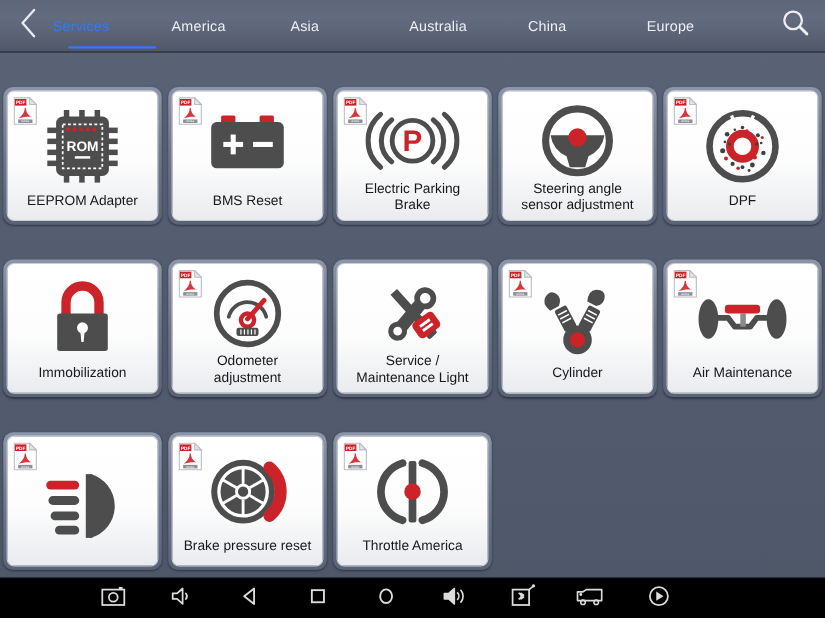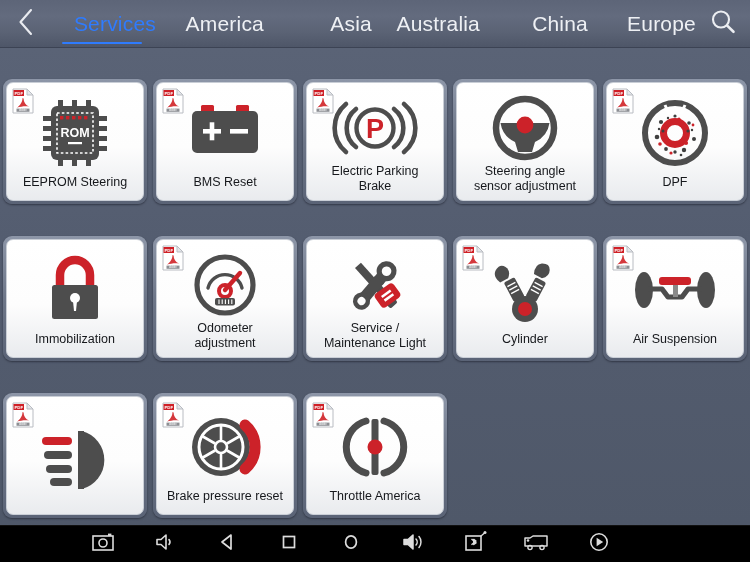--- a/index.html
+++ b/index.html
@@ -34,24 +34,24 @@
   }
   .tabs {
     flex: 1 1 auto;
     display: flex;
     align-items: stretch;
   }
   .tab {
     flex: 1 1 0;
     display: flex;
     align-items: center;
-    justify-content: flex-end;
+    justify-content: flex-start;
     position: relative;
     color: #eef0f4;
-    font-size: 21px;
+    font-size: 13px;
     letter-spacing: .2px;
     white-space: nowrap;
   }
   .tab.active { color: #2f7bfd; }
   .tab.active::after {
     content: "";
     position: absolute;
     left: 13%; right: 13%;
     bottom: 3px;
     height: 2.5px;
@@ -243,21 +243,21 @@
                     <rect x="20" y="2" width="5" height="7"></rect>
                       <rect x="34" y="2" width="5" height="7"></rect>
                     <rect x="48" y="2" width="5" height="7"></rect>
                     <rect x="20" y="61" width="5" height="7"></rect>
                       <rect x="34" y="61" width="5" height="7"></rect>
                     <rect x="48" y="61" width="5" height="7"></rect>
                   </g>
                 </svg>
               </span>
             </div>
-            <div class="card-label">EEPROM Steering</div>
+            <div class="card-label">EEPROM Adapter</div>
           </div>
         </div>
       </div>
 
       <div class="cell">
         <div class="card">
           <div class="card-inner">
             <span class="pdf-badge">
               <svg width="22" height="26" viewBox="0 0 22 26">
                 <path d="M1 1 H15 L21 7 V25 H1 Z" fill="#ffffff" stroke="#b9bcc2" stroke-width="1"></path>
@@ -554,21 +554,21 @@
               <span>
                 <svg width="86" height="58" viewBox="0 0 86 58">
                   <ellipse cx="12" cy="29" rx="9" ry="18" fill="#4d4d4d"></ellipse>
                   <ellipse cx="74" cy="29" rx="9" ry="18" fill="#4d4d4d"></ellipse>
                   <path d="M16 28 H30 L36 36 H50 L56 28 H70" fill="none" stroke="#4d4d4d" stroke-width="5.2" stroke-linejoin="round"></path>
                   <rect x="41" y="24" width="5" height="12" fill="#8a8a8a"></rect>
                   <rect x="27" y="16" width="32" height="8" rx="3" fill="#cc2229"></rect>
                 </svg>
               </span>
             </div>
-            <div class="card-label">Air Suspension</div>
+            <div class="card-label">Air Maintenance</div>
           </div>
         </div>
       </div>
 
       <div class="cell">
         <div class="card">
           <div class="card-inner">
             <span class="pdf-badge">
               <svg width="22" height="26" viewBox="0 0 22 26">
                 <path d="M1 1 H15 L21 7 V25 H1 Z" fill="#ffffff" stroke="#b9bcc2" stroke-width="1"></path>

